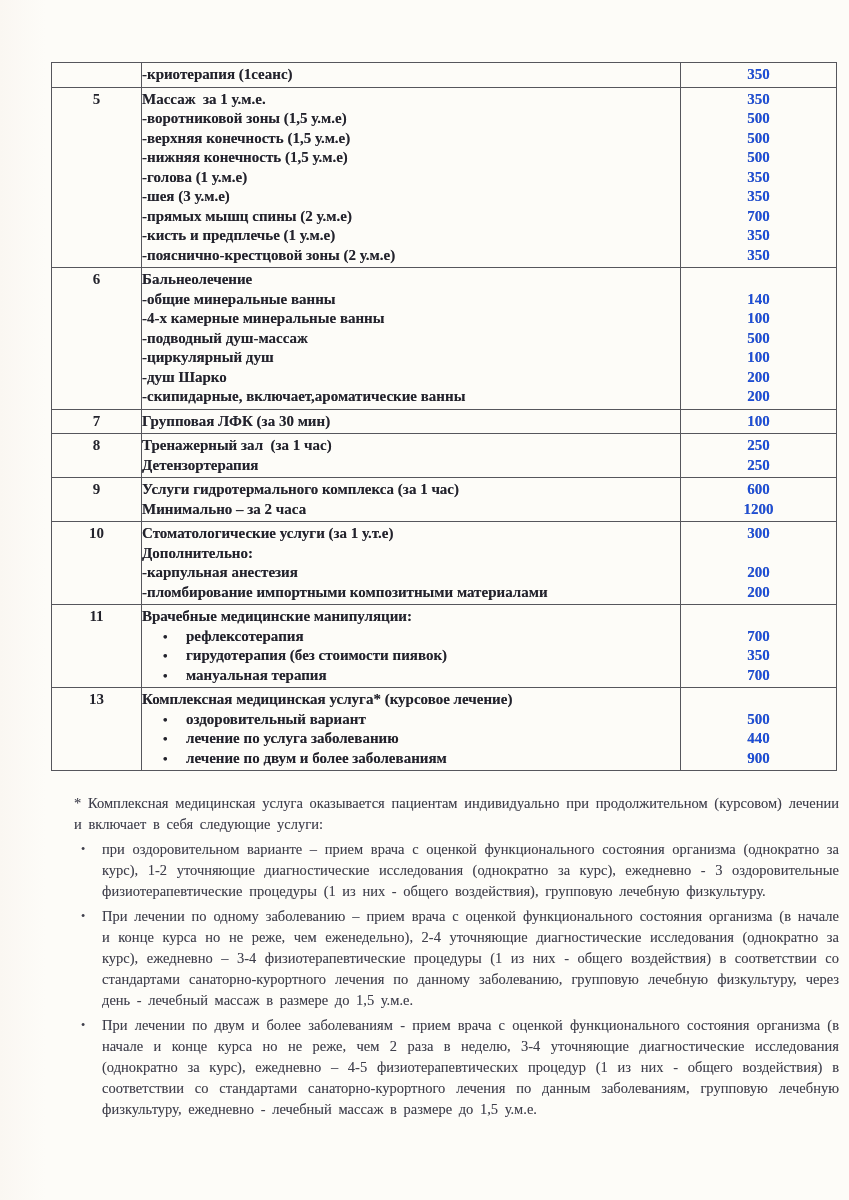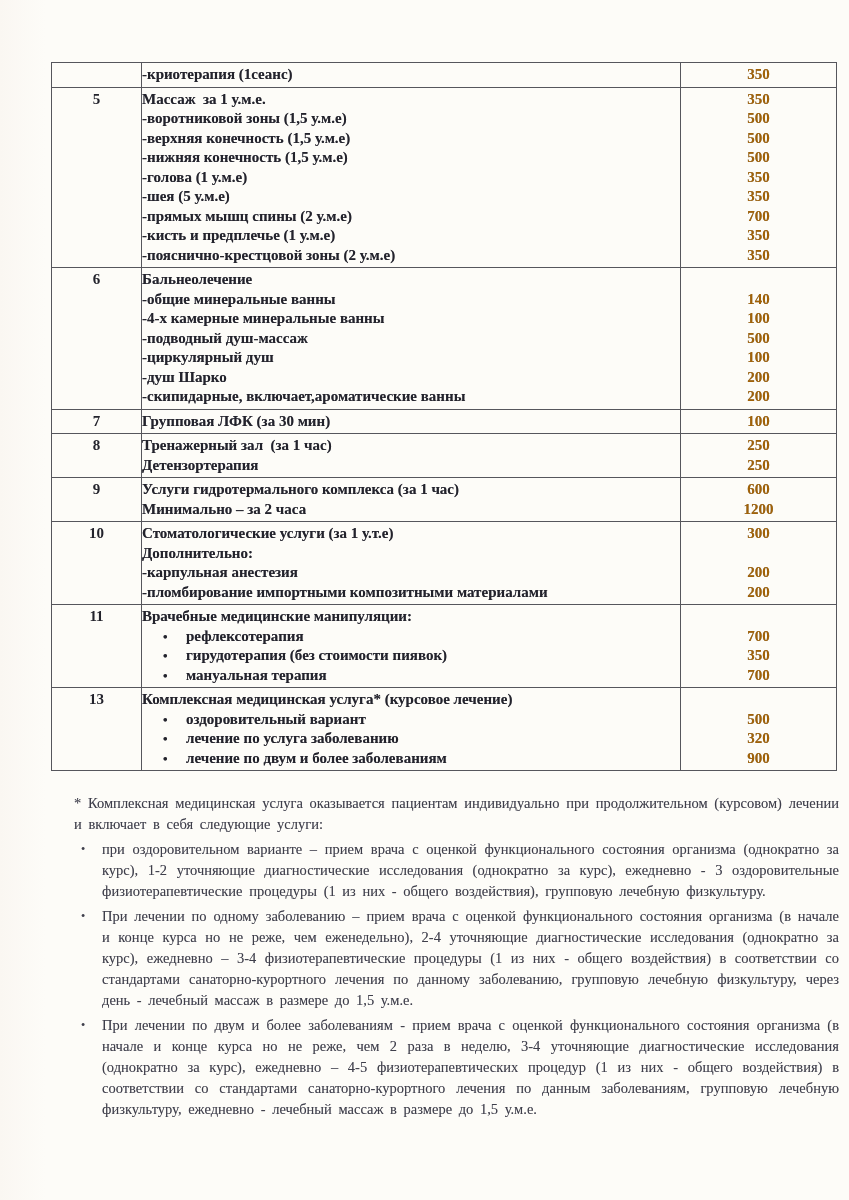--- a/index.html
+++ b/index.html
@@ -18,21 +18,21 @@
     table-layout:fixed;
     color:#23232c;
   }
   table.price-table td{
     border:1px solid #56565c;
     vertical-align:top;
     padding:2px 0;
   }
   td.col-num{width:89px;text-align:center;font-weight:700;font-size:15px;line-height:19.5px;}
   td.col-service{width:538px;padding-left:9px;}
-  td.col-price{width:155px;text-align:center;color:#a16207;}
+  td.col-price{width:155px;text-align:center;color:#1d4ed8;}
   .service-line{
     height:19.5px;line-height:19.5px;
     font-weight:700;font-size:15px;
     white-space:pre;overflow:visible;
     text-shadow:0 0 .4px rgba(35,35,55,.45);
   }
   .service-line .dot{
     display:inline-block;width:23px;padding-left:21px;
     font-size:13px;
   }
@@ -77,21 +77,21 @@
           </td>
         </tr>
         <tr>
           <td class="col-num">5</td>
           <td class="col-service">
             <div class="service-line">Массаж  за 1 у.м.е.</div>
             <div class="service-line">-воротниковой зоны (1,5 у.м.е)</div>
             <div class="service-line">-верхняя конечность (1,5 у.м.е)</div>
             <div class="service-line">-нижняя конечность (1,5 у.м.е)</div>
             <div class="service-line">-голова (1 у.м.е)</div>
-            <div class="service-line">-шея (5 у.м.е)</div>
+            <div class="service-line">-шея (3 у.м.е)</div>
             <div class="service-line">-прямых мышц спины (2 у.м.е)</div>
             <div class="service-line">-кисть и предплечье (1 у.м.е)</div>
             <div class="service-line">-пояснично-крестцовой зоны (2 у.м.е)</div>
           </td>
           <td class="col-price">
             <div class="price-line">350</div>
             <div class="price-line">500</div>
             <div class="price-line">500</div>
             <div class="price-line">500</div>
             <div class="price-line">350</div>
@@ -187,21 +187,21 @@
           <td class="col-num">13</td>
           <td class="col-service">
             <div class="service-line">Комплексная медицинская услуга* (курсовое лечение)</div>
             <div class="service-line"><span class="dot">•</span><span>оздоровительный вариант</span></div>
             <div class="service-line"><span class="dot">•</span><span>лечение по услуга заболеванию</span></div>
             <div class="service-line"><span class="dot">•</span><span>лечение по двум и более заболеваниям</span></div>
           </td>
           <td class="col-price">
             <div class="price-line"></div>
             <div class="price-line">500</div>
-            <div class="price-line">320</div>
+            <div class="price-line">440</div>
             <div class="price-line">900</div>
           </td>
         </tr>
       </tbody>
   </table>
 
   <div class="footnotes">
     <p class="note-intro">* Комплексная медицинская услуга оказывается пациентам индивидуально при продолжительном (курсовом) лечении и включает в себя следующие услуги:</p>
     <ul class="footnote-list">
         <li><span class="fn-dot">•</span><span>при оздоровительном варианте – прием врача с оценкой функционального состояния организма (однократно за курс), 1-2 уточняющие диагностические исследования (однократно за курс), ежедневно - 3 оздоровительные физиотерапевтические процедуры (1 из них - общего воздействия), групповую лечебную физкультуру.</span></li>

